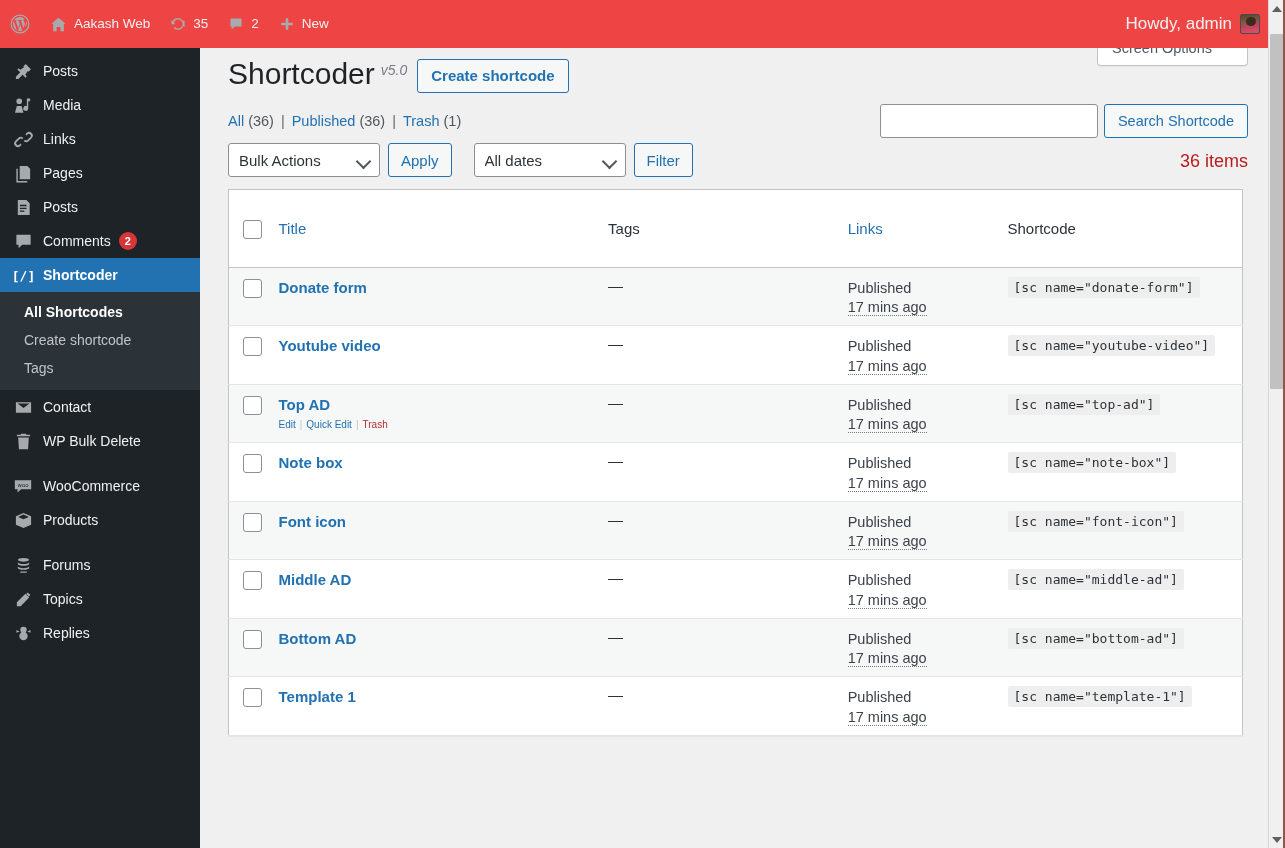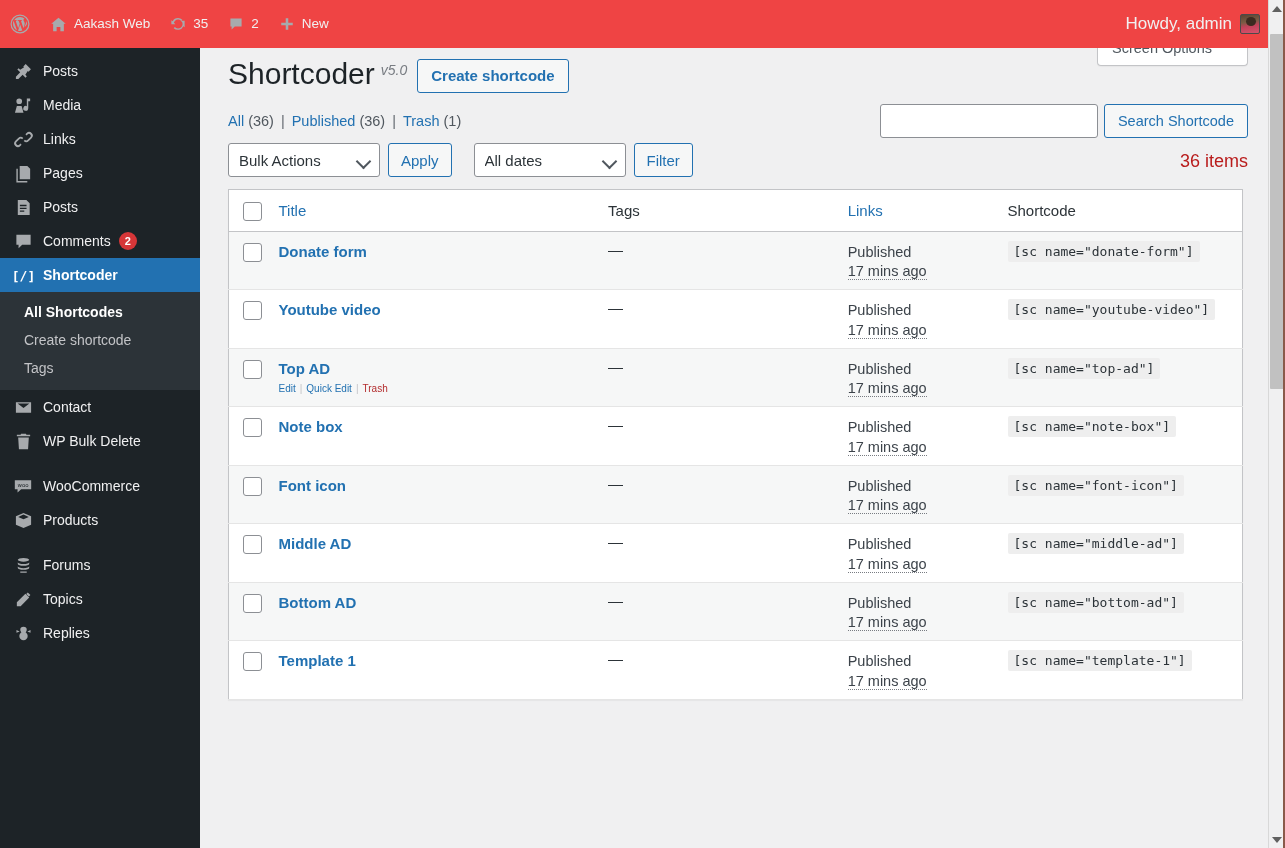--- a/index.html
+++ b/index.html
@@ -213,21 +213,21 @@
   
   table.wp-list-table {
     width: 1015px; border-collapse: collapse;
     margin-top: 12px;
     background: #fff;
     border: 1px solid #c3c4c7;
     box-shadow: 0 1px 1px rgba(0,0,0,.04);
   }
   table.wp-list-table thead th {
     text-align: left;
-    padding: 10px 10px;
+    padding: 28px 10px;
     font-size: 15px; font-weight: 400;
     color: #2c3338;
     border-bottom: 1px solid #c3c4c7;
     background: #fff;
     vertical-align: middle;
   }
   table.wp-list-table thead th.sortable a { color: #2271b1; text-decoration: none; cursor: pointer; }
   th.col-cb, td.col-cb { width: 40px; padding-left: 14px !important; padding-right: 0 !important; }
   th.col-title, td.col-title { width: 330px; }
   th.col-tags, td.col-tags { width: 240px; }

